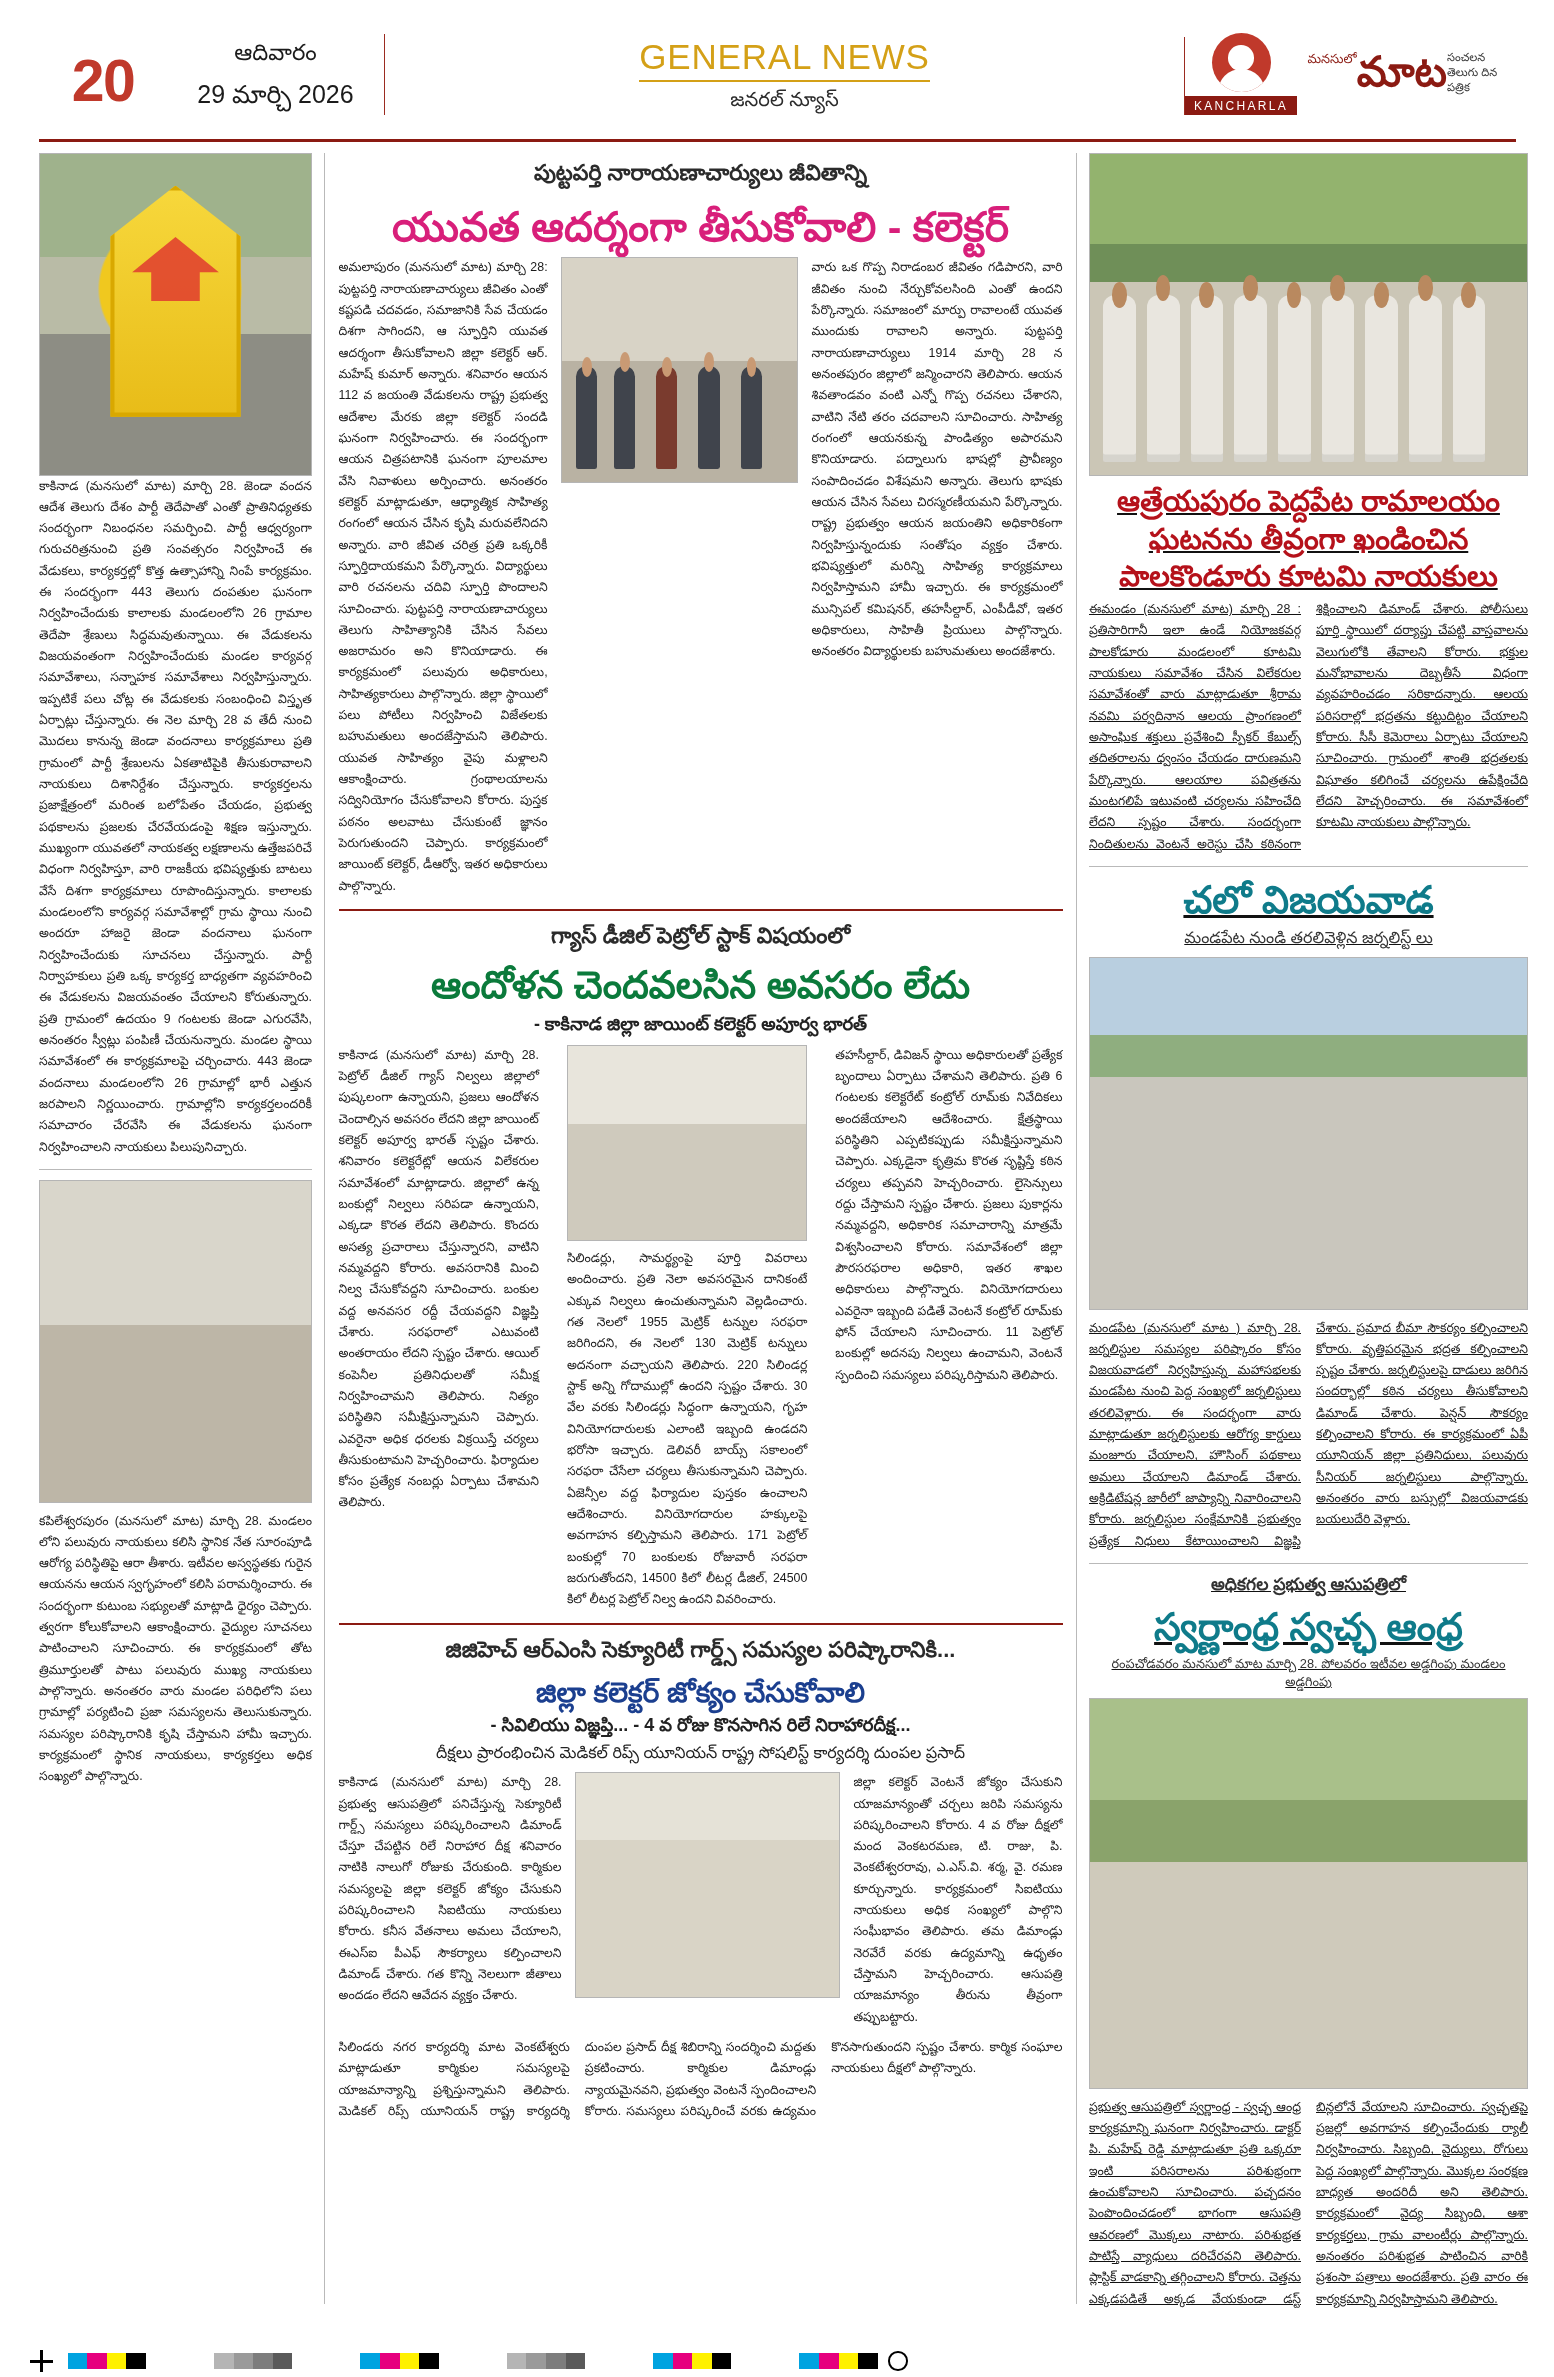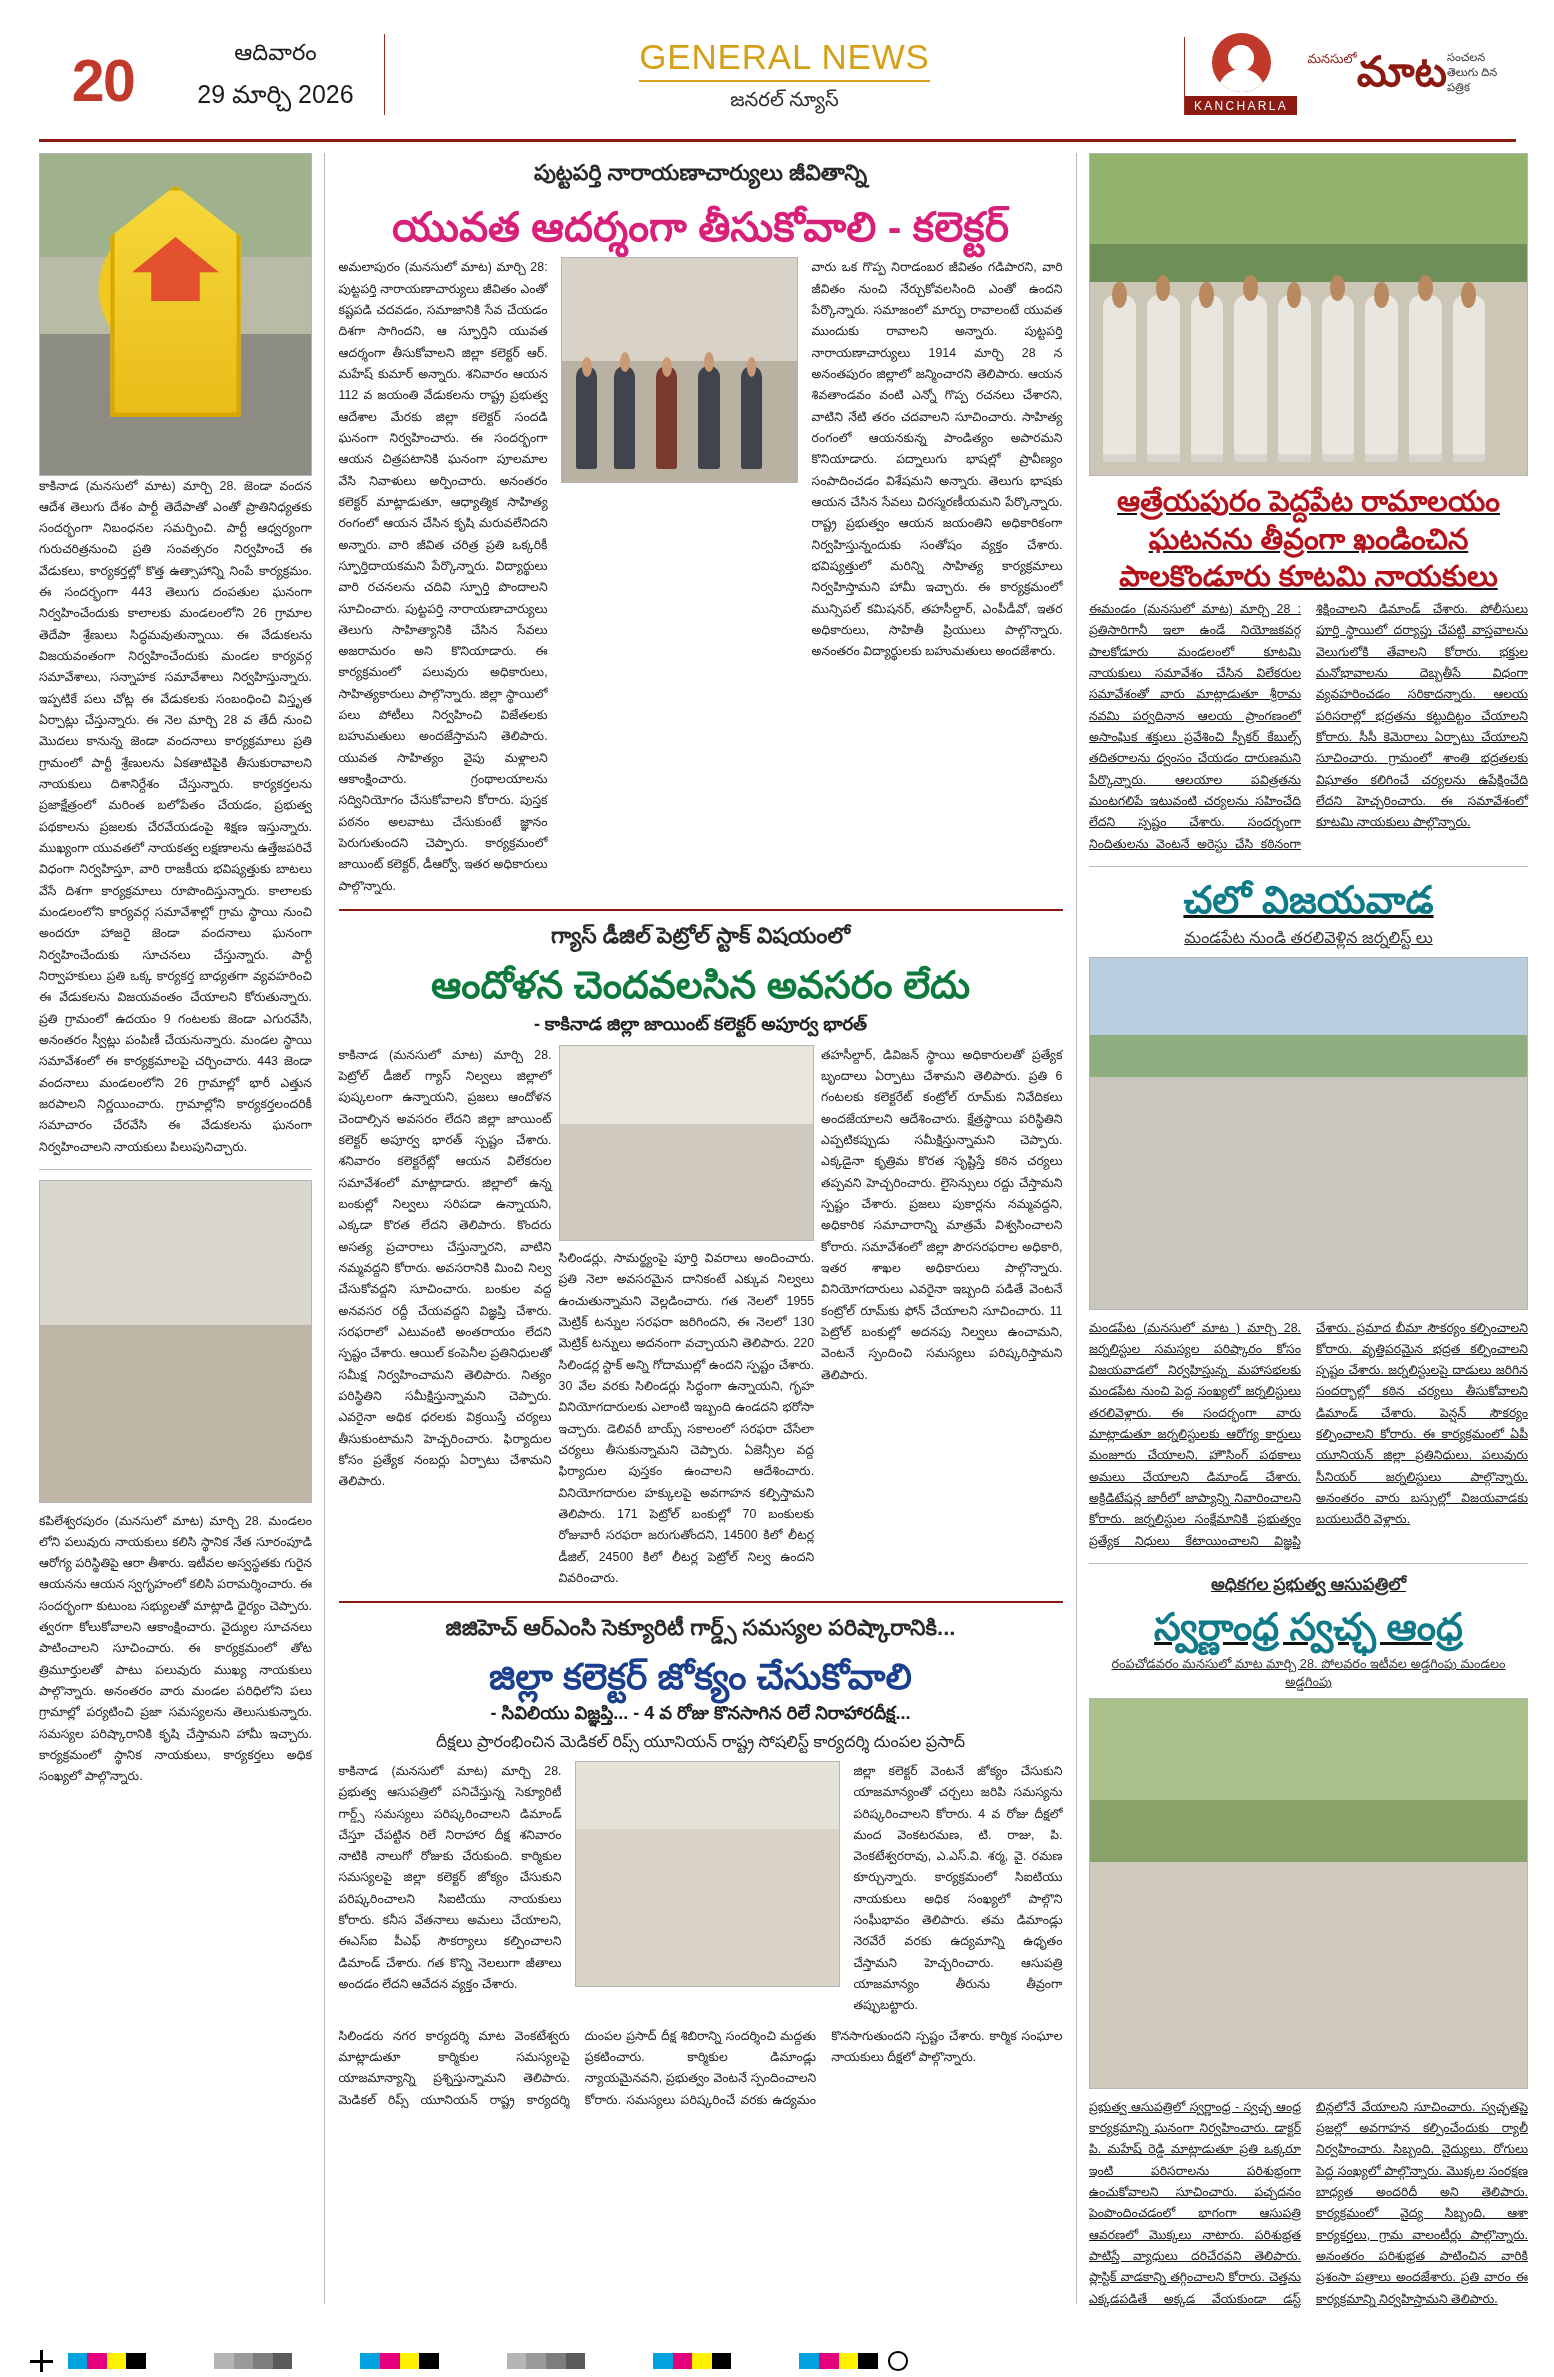--- a/index.html
+++ b/index.html
@@ -219,21 +219,21 @@
   .hl-red {
     color: #b5121b;
     font-size: 33px;
     font-weight: bold;
     text-align: center;
     line-height: 1.3;
     margin: 7.5px 0 3px 0;
   }
   .hl-blue {
     color: #1b3f8f;
-    font-size: 36px;
+    font-size: 28px;
     font-weight: bold;
     text-align: center;
     line-height: 1.25;
     margin: 7.5px 0 4.5px 0;
   }
   .hl-teal {
     color: #0f7b8a;
     font-size: 38px;
     font-weight: bold;
     text-align: center;
@@ -275,21 +275,21 @@
   .cols3 { column-count: 3; column-gap: 15px; }
   .rule { border-top: 1.5px solid #b9b9b9; margin: 10.5px 0; }
   .rule-thick { border-top: 2.3px solid #8b1a12; margin: 12px 0; }
 
   
   .story-top { display:flex; gap:13.5px; margin-top: 4.5px;}
   .story-top .txt { width: 30%; }
   .story-top .pic { width: 34%; }
   .story-top .txt2 { width: 36%; }
 
-  .story-gas { display:flex; gap:7px; margin-top:6px; }
+  .story-gas { display:flex; gap:28px; margin-top:6px; }
   .story-gas .txt { width: 30%; }
   .story-gas .pic { width: 36%; }
   .story-gas .txt2 { width: 34%; }
 
   .story-citu { display:flex; gap:13.5px; margin-top:6px; }
   .story-citu .txt { width: 32%; }
   .story-citu .pic { width: 38%; }
   .story-citu .txt2 { width: 30%; }
 
   

